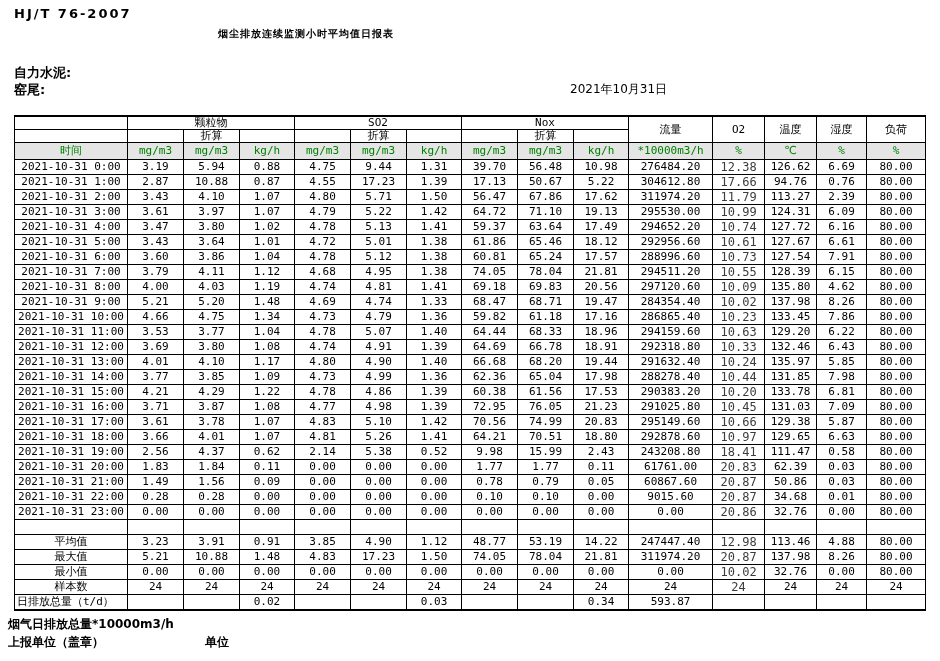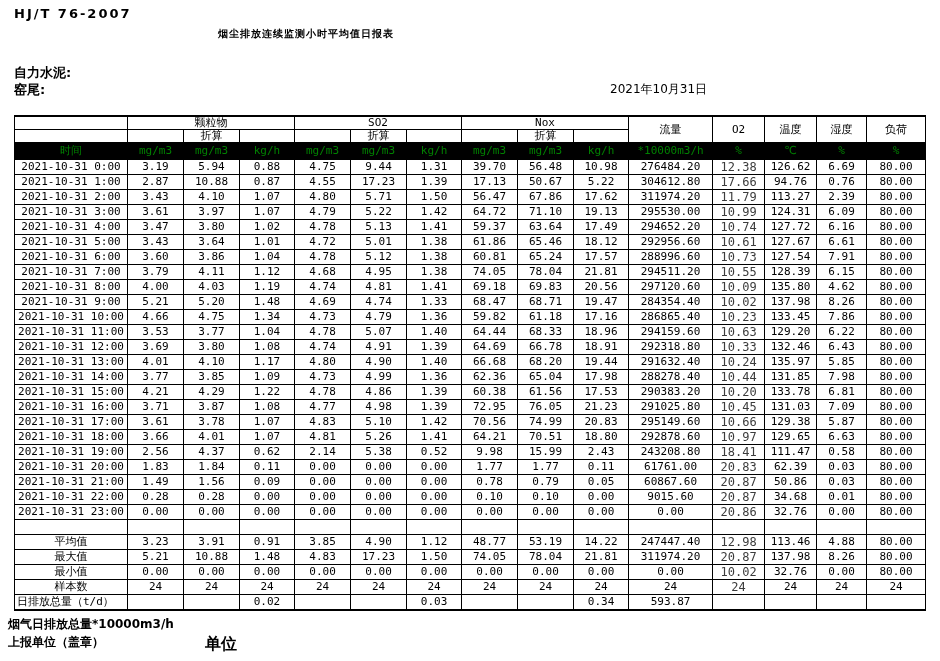--- a/index.html
+++ b/index.html
@@ -5,38 +5,38 @@
   html,body{margin:0;padding:0;}
   body{
     width:940px;height:661px;position:relative;background:#ffffff;
     font-family:"DejaVu Sans","Liberation Sans",sans-serif;color:#000;
     overflow:hidden;
   }
   .standard{position:absolute;left:14px;top:6px;font-size:13px;font-weight:bold;letter-spacing:2px;text-align:right;}
   .title{position:absolute;left:218px;top:27px;font-size:10px;font-weight:bold;letter-spacing:1px;}
   .company{position:absolute;left:14px;top:64px;font-size:13px;font-weight:bold;}
   .kiln{position:absolute;left:14px;top:81px;font-size:13px;font-weight:bold;}
-  .date{position:absolute;left:570px;top:81px;font-size:12px;margin-left:40px;}
+  .date{position:absolute;left:570px;top:81px;font-size:12px;}
   table.report{
     position:absolute;left:14px;top:115px;width:911px;
     border-collapse:collapse;table-layout:fixed;
     border:1px solid #000;border-top:2px solid #000;border-bottom:2px solid #000;
   }
   table.report td{
     border:1px solid #000;text-align:center;padding:0;overflow:hidden;white-space:nowrap;
     font-family:"DejaVu Sans Mono","DejaVu Sans",sans-serif;font-size:11px;
     height:14px;line-height:14px;empty-cells:show;
   }
   tr.h1 td,tr.h2 td{height:12px;line-height:12px;font-size:11px;}
-  tr.h3 td{height:16px;line-height:16px;background:#000000;color:#008000;font-size:11px;}
+  tr.h3 td{height:16px;line-height:16px;background:#e5e5e5;color:#008000;font-size:11px;}
   tbody td.o2-col{font-size:12px;color:#3c3c3c;}
   tbody tr:last-child td:first-child{text-align:left;padding-left:2px;margin-top:32px;}
   .footer-note{position:absolute;left:8px;top:616px;font-size:12px;font-weight:bold;}
   .footer-report{position:absolute;left:8px;top:634px;font-size:12px;font-weight:bold;}
-  .footer-unit{position:absolute;left:205px;top:634px;font-size:16px;font-weight:bold;}
+  .footer-unit{position:absolute;left:205px;top:634px;font-size:12px;font-weight:bold;}
 </style>
 </head>
 <body>
 
 <div class="standard">HJ/T 76-2007</div>
 <div class="title">烟尘排放连续监测小时平均值日报表</div>
 <div class="company">自力水泥:</div>
 <div class="kiln">窑尾:</div>
 <div class="date">2021年10月31日</div>
 

